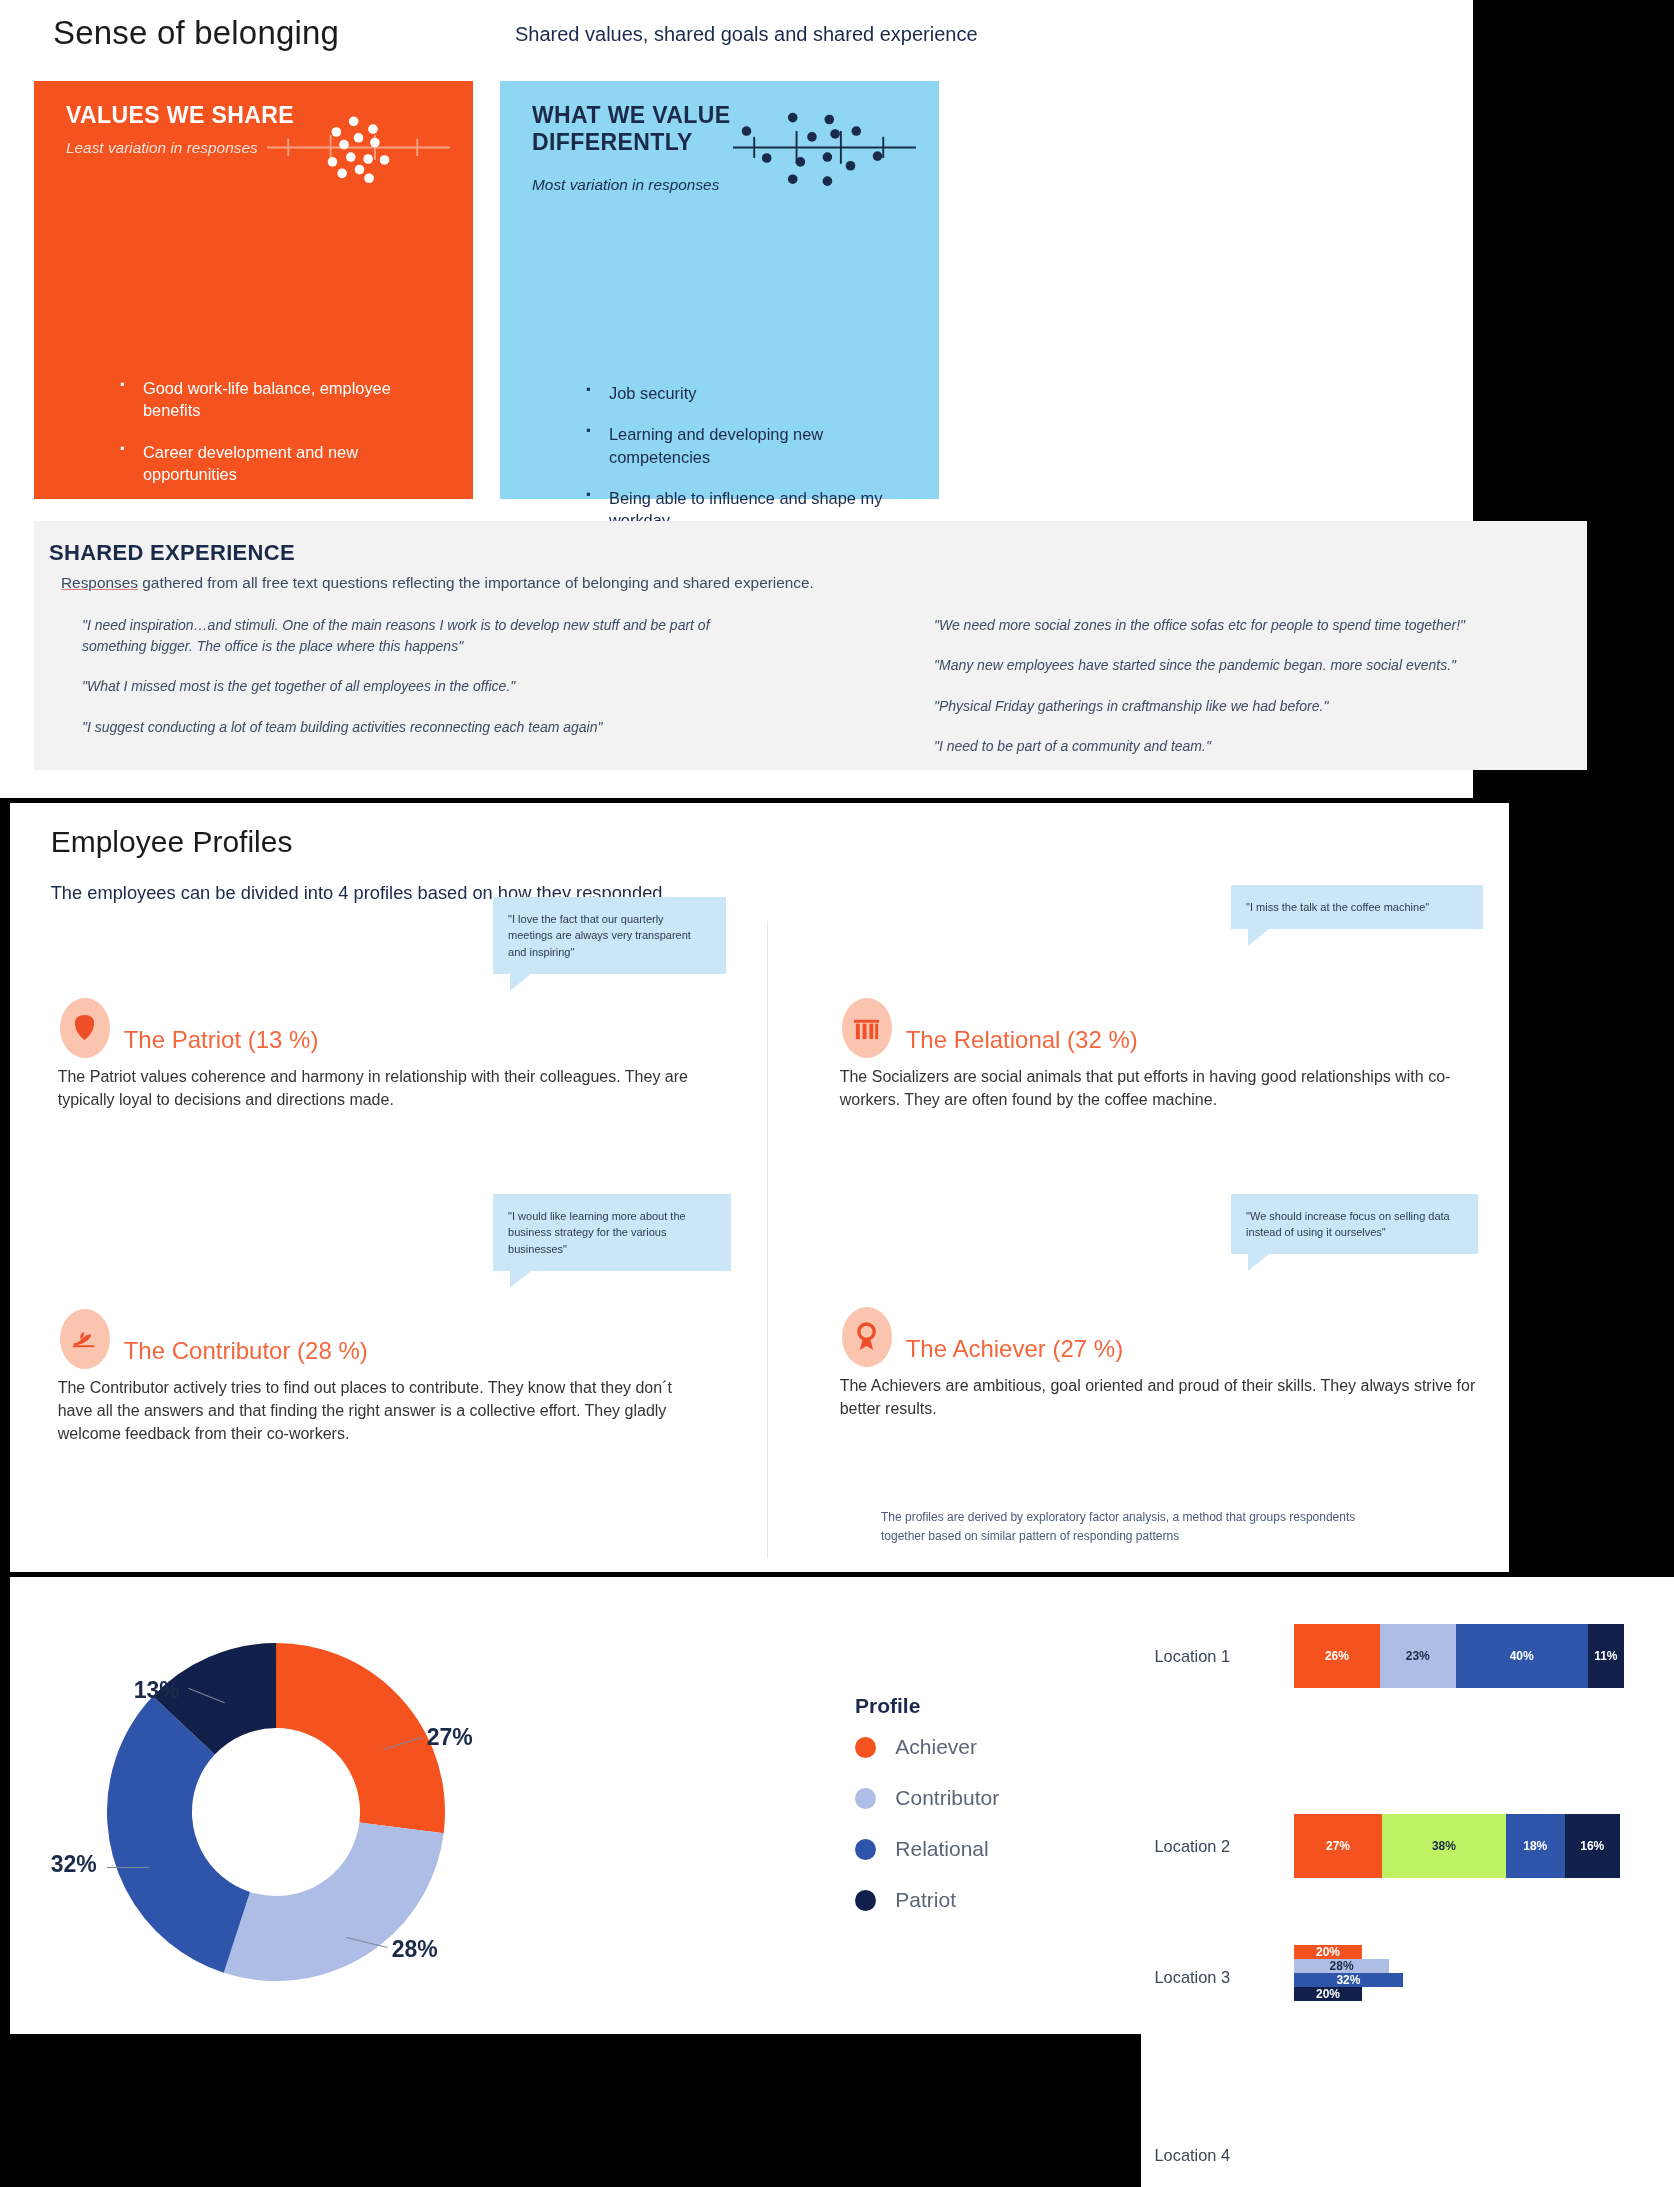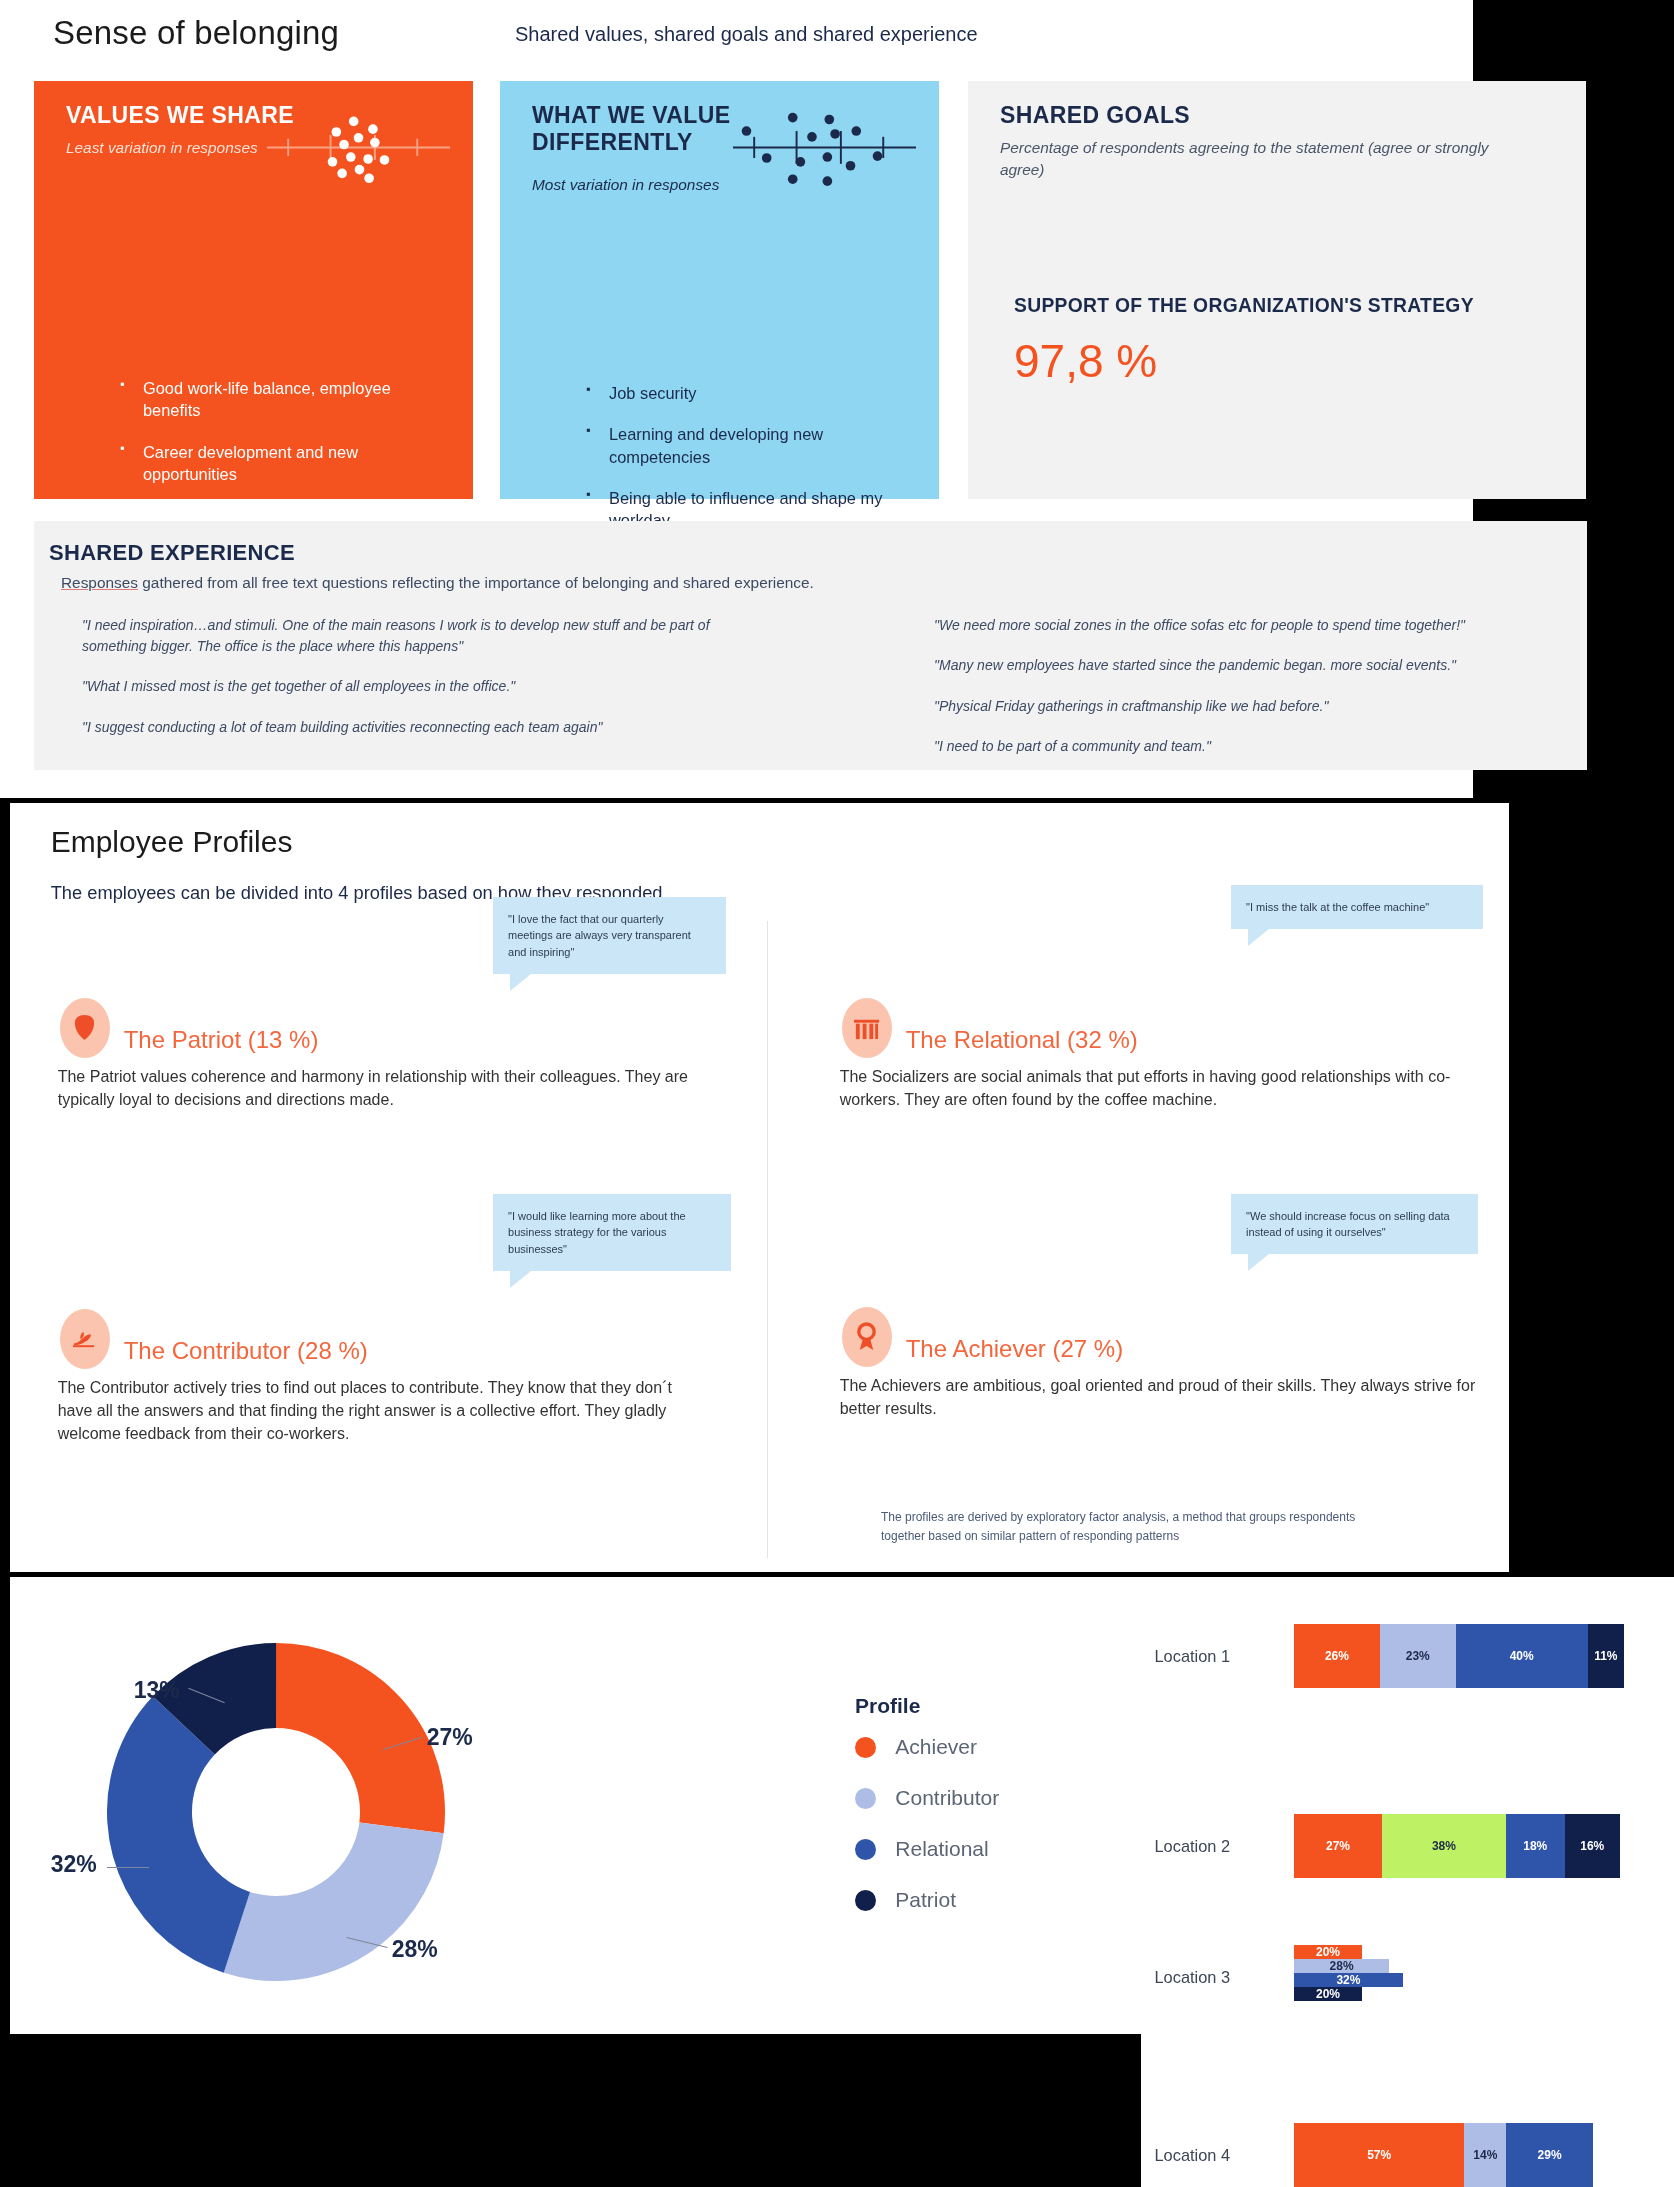--- a/index.html
+++ b/index.html
@@ -148,26 +148,20 @@
         <circle cx="98" cy="82" r="5"></circle>
       </g>
     </svg>
     <ul class="bullets">
       <li>Job security</li>
       <li>Learning and developing new competencies</li>
       <li>Being able to influence and shape my workday</li>
     </ul>
   </div>
 
-  <div class="card card-grey">
-    <div class="card-h">SHARED GOALS</div>
-    <div class="card-sub">Percentage of respondents agreeing to the statement (agree or strongly agree)</div>
-    <div class="goal-label">SUPPORT OF THE ORGANIZATION'S STRATEGY</div>
-    <div class="goal-big">97,8 %</div>
-  </div>
 
   <div id="shared-exp">
     <div class="se-h">SHARED EXPERIENCE</div>
     <div class="se-sub"><u>Responses</u><span> gathered from all free text questions reflecting the importance of belonging and shared experience.</span></div>
     <div class="se-col se-col-l">
       <p>"I need inspiration…and stimuli. One of the main reasons I work is to develop new stuff and be part of something bigger. The office is the place where this happens"</p>
       <p>"What I missed most is the get together of all employees in the office."</p>
       <p>"I suggest conducting a lot of team building activities  reconnecting each team again"</p>
     </div>
     <div class="se-col se-col-r">
@@ -315,20 +309,15 @@
     <div class="bar-track" style="width:340px;flex-direction:column;">
       <div class="bar-seg" style="width:20%;background:#f4521f;color:#fff;">20%</div>
       <div class="bar-seg" style="width:28%;background:#aebde5;color:#1b2a4a;">28%</div>
       <div class="bar-seg" style="width:32%;background:#2f55ab;color:#fff;">32%</div>
       <div class="bar-seg" style="width:20%;background:#10204b;color:#fff;">20%</div>
     </div>
   </div>
 
   <div class="bar-row" style="top:546px;">
     <div class="bar-cat">Location 4</div>
-    <div class="bar-track" style="width:299px;">
-      <div class="bar-seg" style="width:57%;background:#f4521f;color:#fff;">57%</div>
-      <div class="bar-seg" style="width:14%;background:#aebde5;color:#1b2a4a;">14%</div>
-      <div class="bar-seg" style="width:29%;background:#2f55ab;color:#fff;">29%</div>
-    </div>
   </div>
 </div>
 
 
 </body></html>

